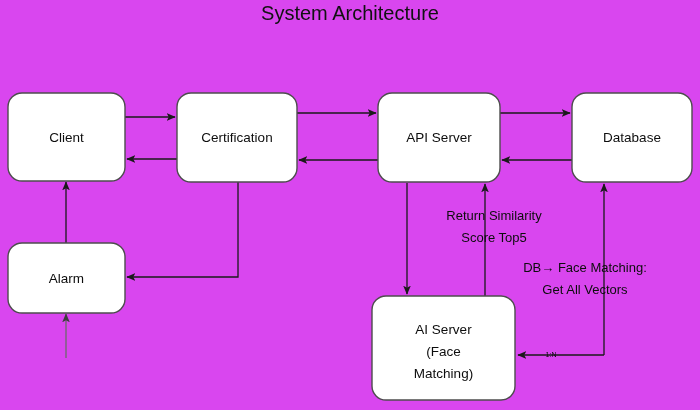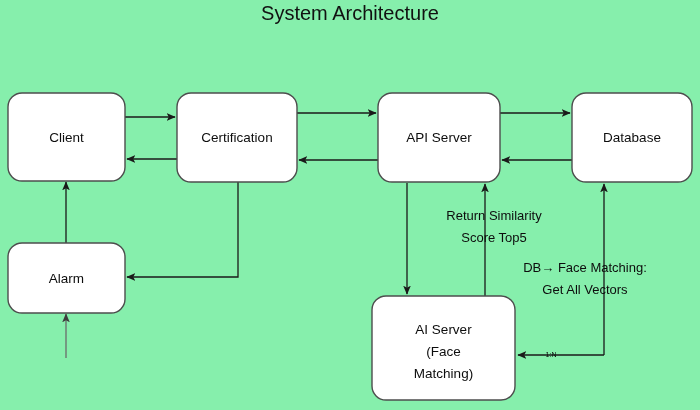--- a/index.html
+++ b/index.html
@@ -4,21 +4,21 @@
 <style>
   html, body {
     margin: 0;
     padding: 0;
     background: #ffffff;
   }
   #canvas {
     position: relative;
     width: 700px;
     height: 410px;
-    background: #86efac;
+    background: #d946ef;
     overflow: hidden;
     font-family: "Liberation Sans", sans-serif;
   }
   #diagram-svg {
     position: absolute;
     left: 0;
     top: 0;
     width: 700px;
     height: 410px;
   }

